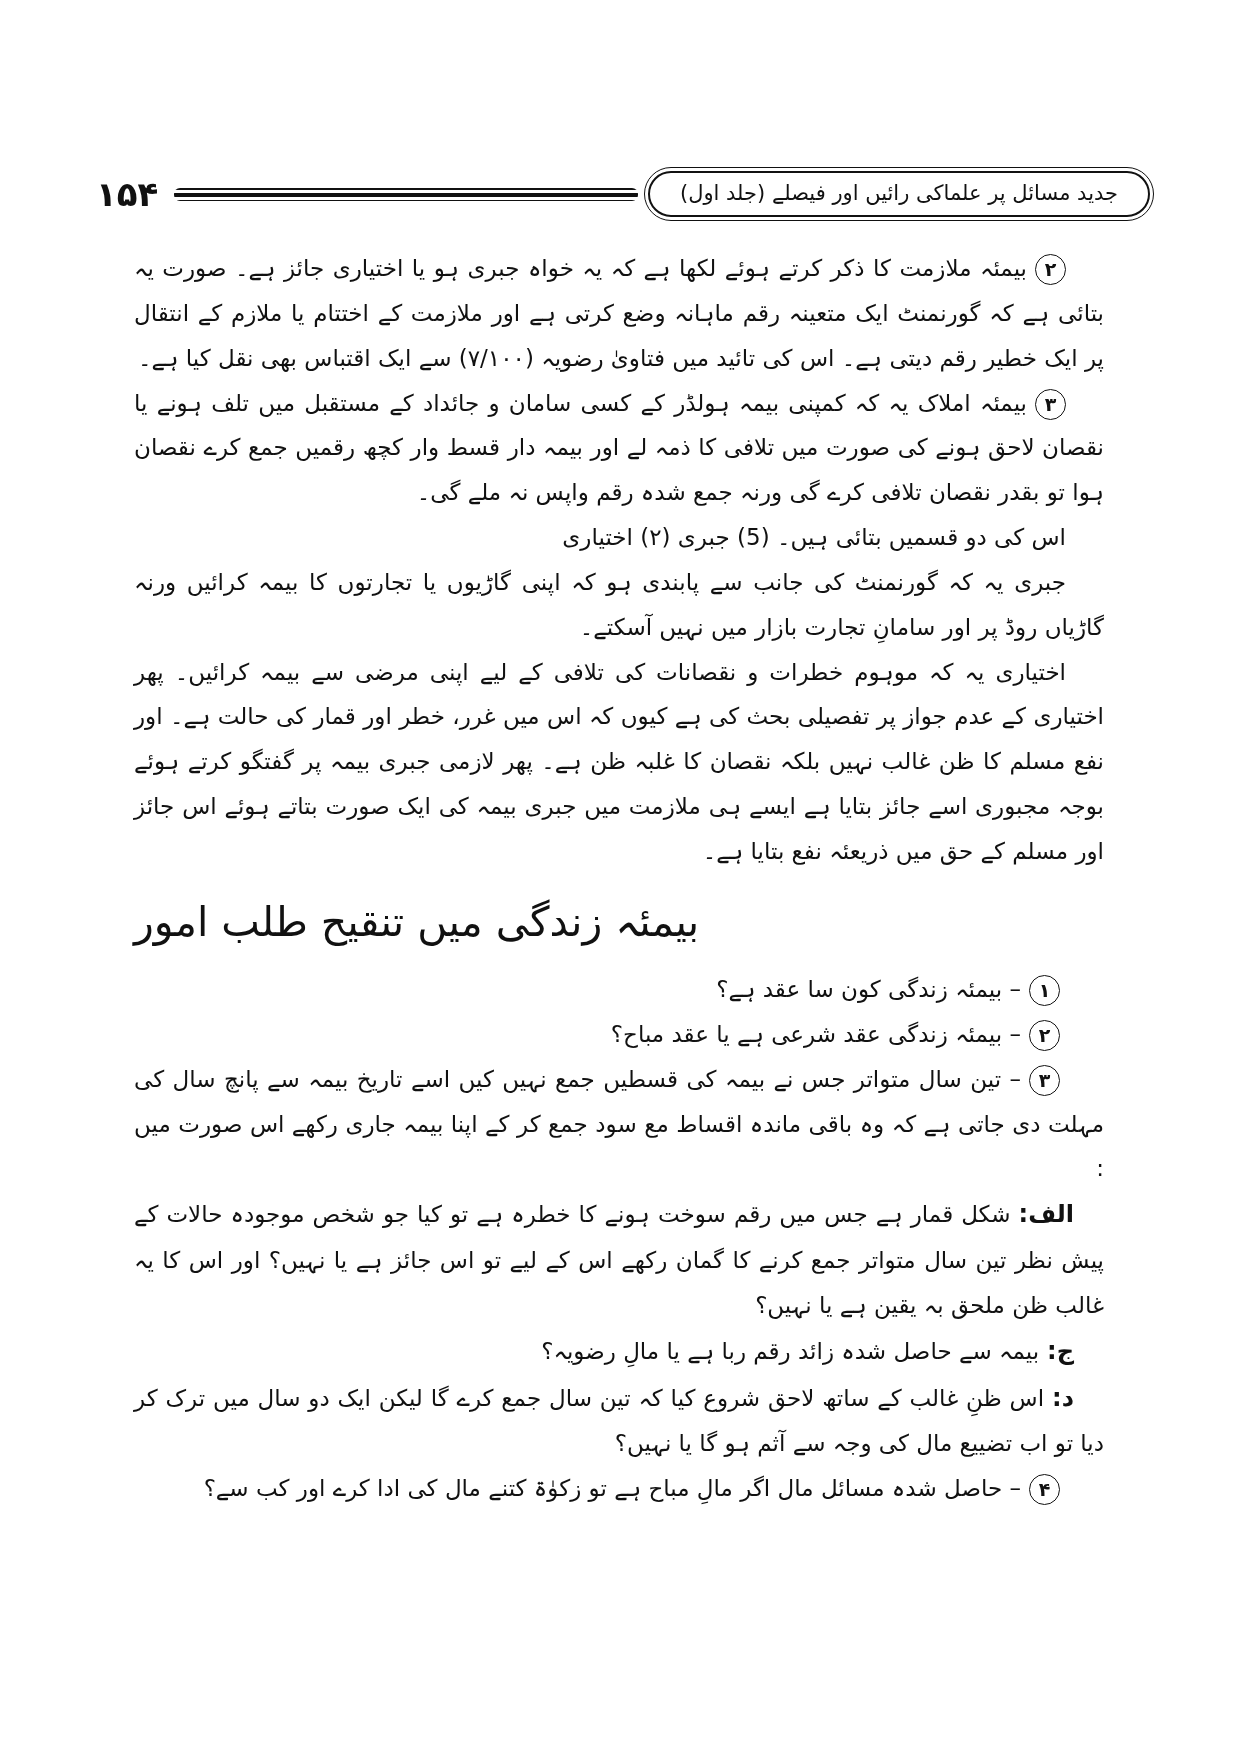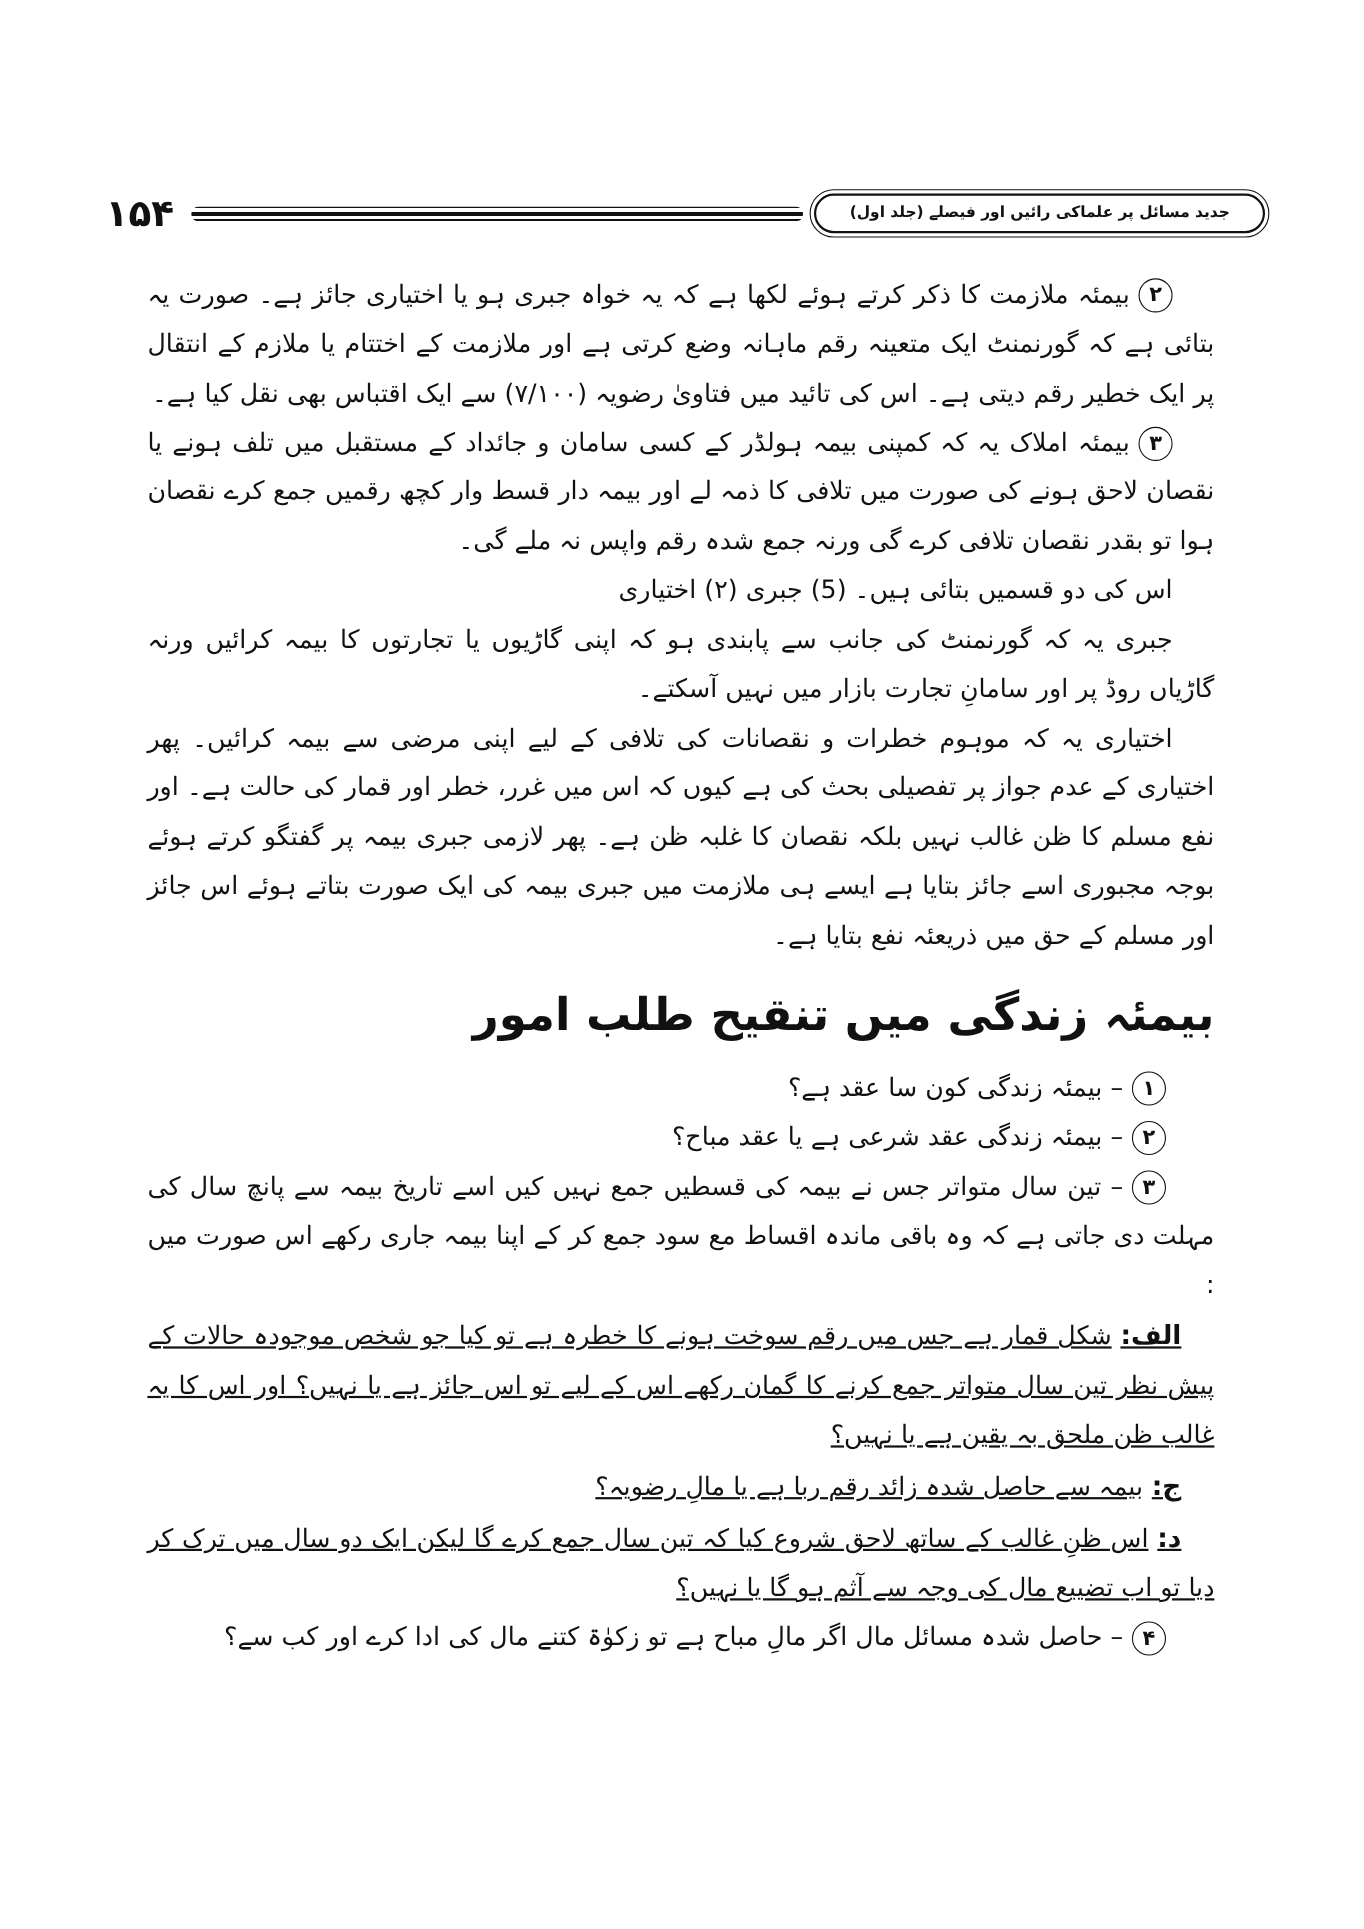--- a/index.html
+++ b/index.html
@@ -25,22 +25,22 @@
     direction: rtl;
     gap: 10px;
     height: 52px;
   }
   .title-pill {
     border: 2px solid #111;
     border-radius: 999px;
     outline: 1.5px solid #111;
     outline-offset: 3px;
     padding: 6px 30px;
-    font-size: 14px;
-    font-weight: bold;
+    font-size: 21px;
+    font-weight: normal;
     white-space: nowrap;
     line-height: 1.4;
   }
   .header-rule {
     flex: 1;
     height: 13px;
     background: linear-gradient(
       to bottom,
       #111 0px, #111 1.5px,
       transparent 1.5px, transparent 4.5px,
@@ -73,29 +73,29 @@
     border: 1.7px solid #111;
     border-radius: 50%;
     text-align: center;
     text-indent: 0;
     font-size: 19px;
     font-weight: bold;
     margin-left: 8px;
     vertical-align: middle;
   }
   .section-heading {
-    text-align: right;
+    text-align: left;
     font-size: 41px;
-    font-weight: bold;
+    font-weight: normal;
     line-height: 1.3;
     margin: 22px 0 18px 0;
     text-indent: 0;
   }
   .q-item { text-indent: 44px; }
-  .sub-item { text-indent: 30px; text-decoration: underline; }
+  .sub-item { text-indent: 30px; }
   .sub-label {
     font-weight: bold;
     font-size: 24px;
     margin-left: 8px;
   }
 </style>
 </head>
 <body>
 
 <div class="page">

